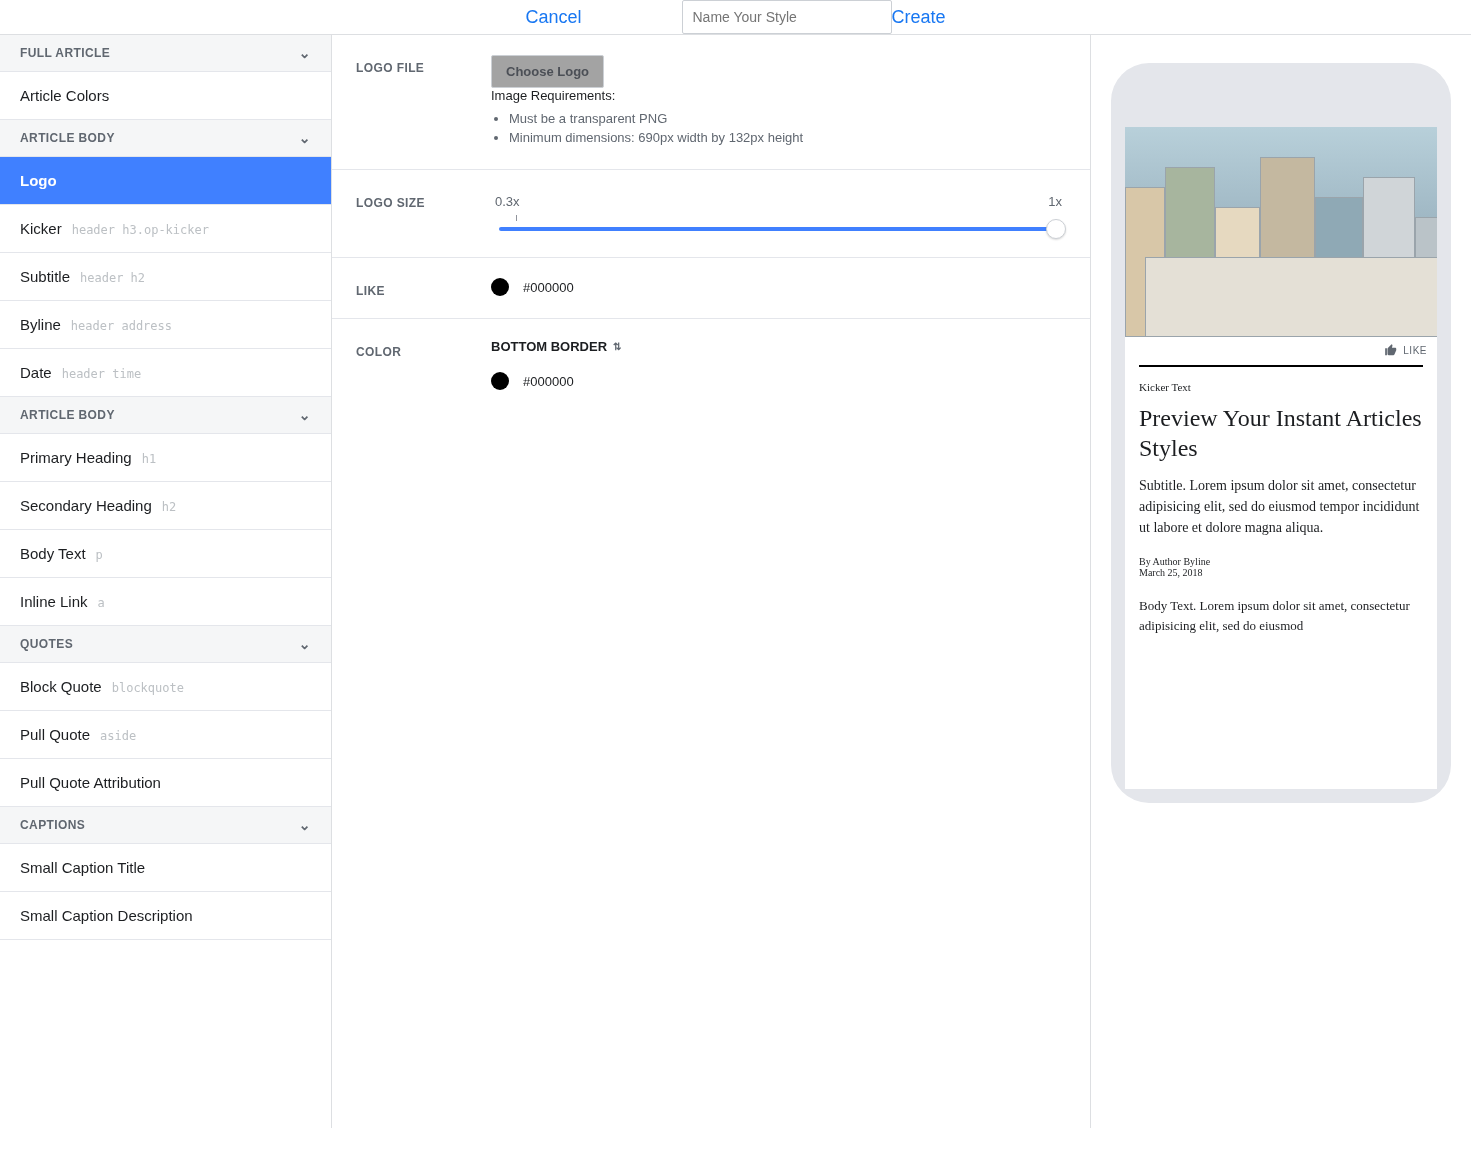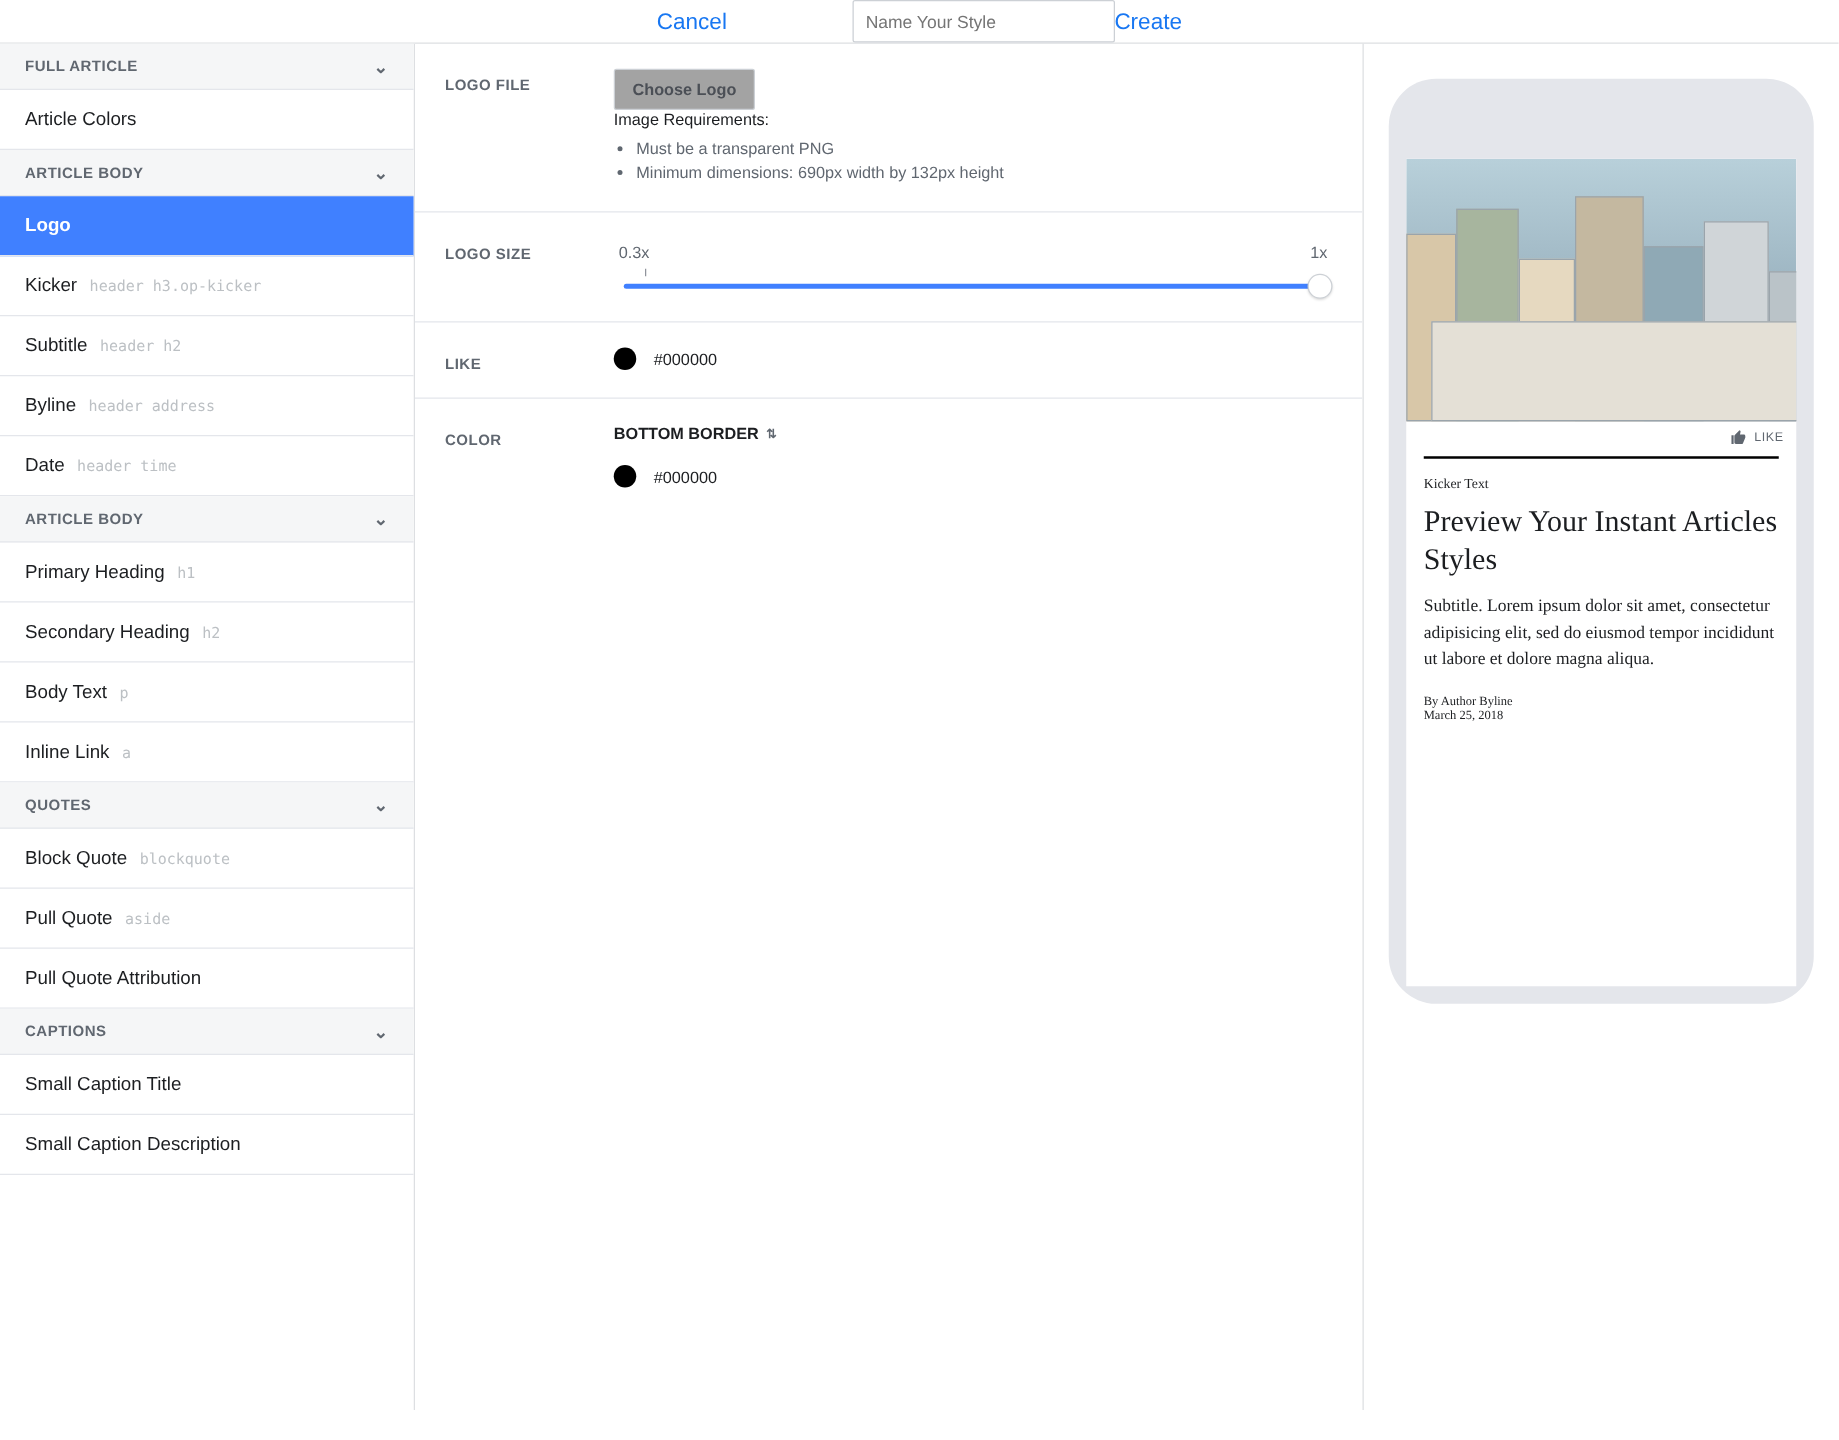--- a/index.html
+++ b/index.html
@@ -305,17 +305,18 @@
             </svg>
           <span>LIKE</span>
         </div>
         <div class="divider"></div>
         <div class="article-body">
           <div class="kicker">Kicker Text</div>
           <div class="title">Preview Your Instant Articles Styles</div>
           <div class="subtitle">Subtitle. Lorem ipsum dolor sit amet, consectetur adipisicing elit, sed do eiusmod tempor incididunt ut labore et dolore magna aliqua.</div>
           <div class="byline">By Author Byline</div>
           <div class="date">March 25, 2018</div>
+          <div class="bodytext">Body Text. Lorem ipsum dolor sit amet, consectetur adipisicing elit, sed do eiusmod</div>
         </div>
       </div>
     </div>
   </div>
 </div>
 
 </body></html>

